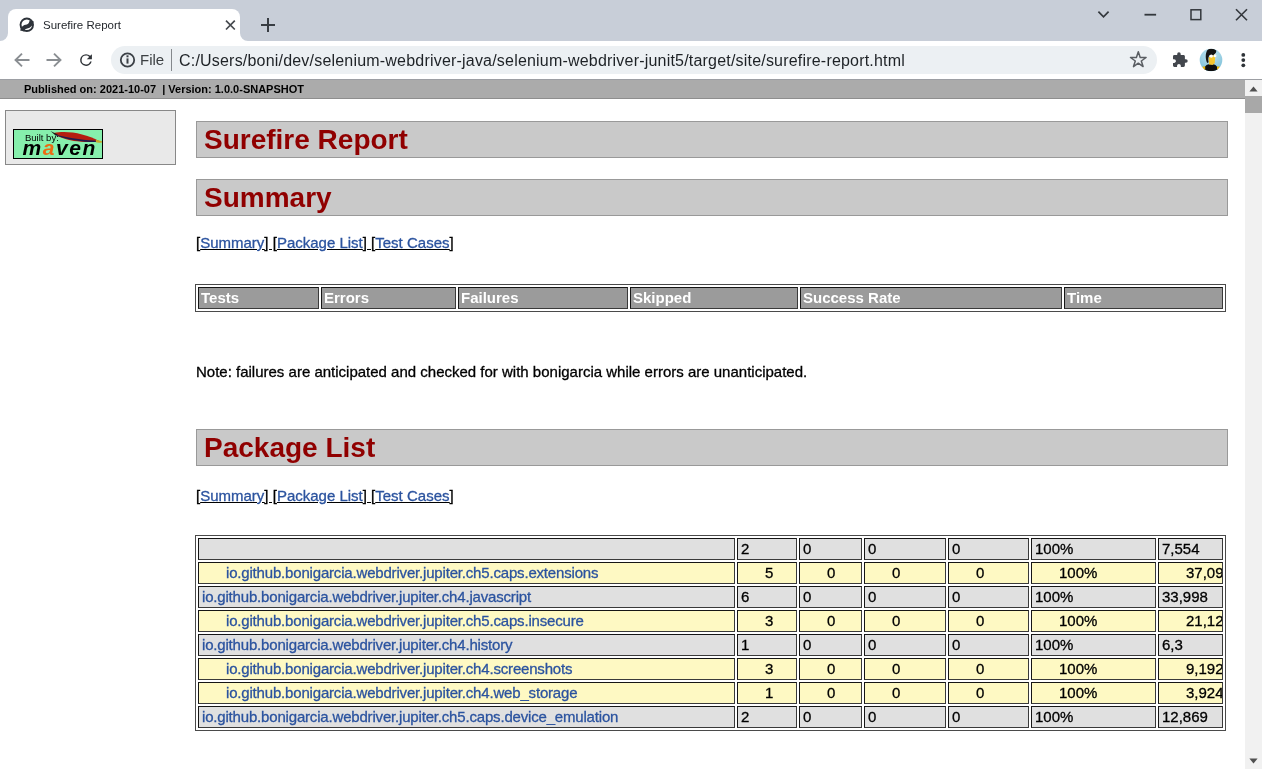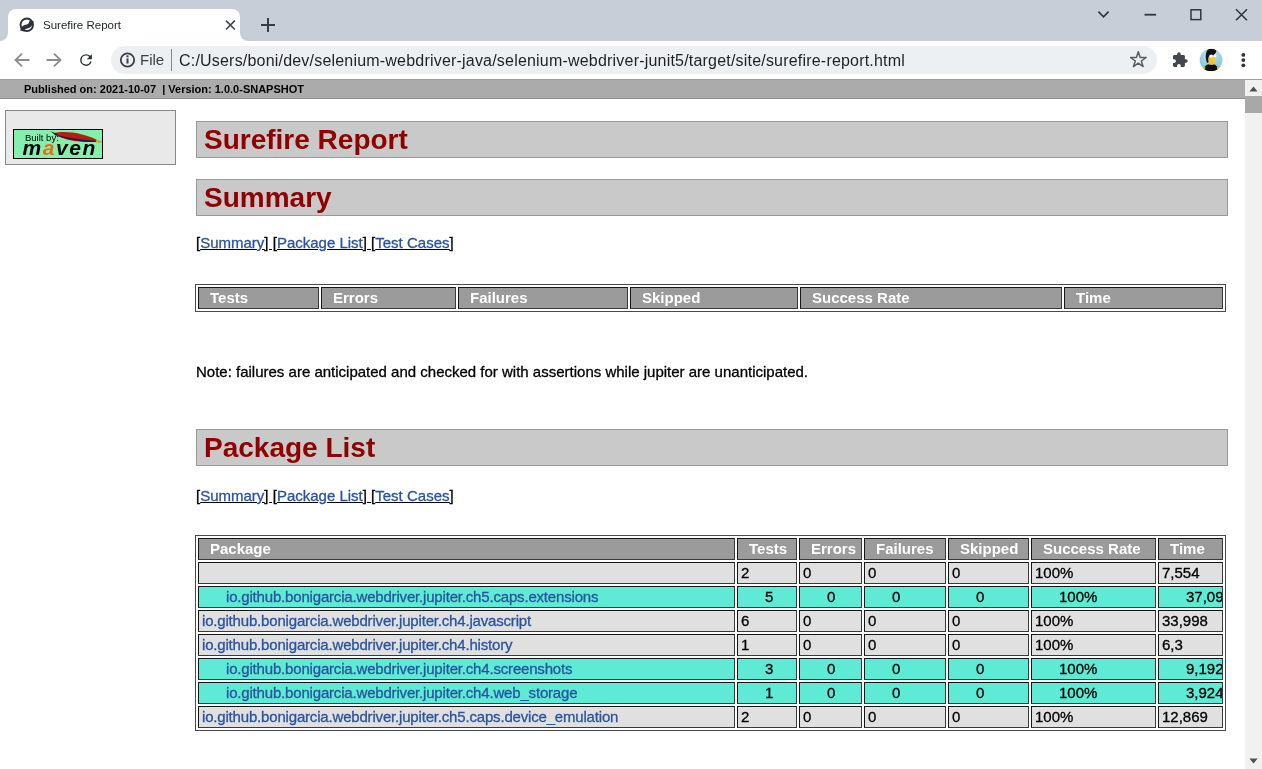--- a/index.html
+++ b/index.html
@@ -36,28 +36,28 @@
 #h2-2 { top:179px; }
 #h2-3 { top:429px; }
 .nav { left:196px; font-size:15px; color:#000;text-decoration:underline; -webkit-text-stroke:0.3px; }
 #nav1 { top:234px; }
 #nav2 { top:487px; }
 .nav a { color:#2b539f; text-decoration:none; }
 
 table { border-collapse:separate; border-spacing:2px; border:1px solid #4a4a4a;
   background:#fff; table-layout:fixed; width:1031px; }
 th { background:#9b9b9b; color:#fff; font-weight:bold; border:1px solid;
-  border-color:#161616 #3a3a3a #3a3a3a #161616; padding:1px 11px; font-size:15px; line-height:18px; text-align:left;
+  border-color:#161616 #3a3a3a #3a3a3a #161616; padding:1px 2px; font-size:15px; line-height:18px; text-align:left;
   overflow:hidden; white-space:nowrap; }
 td { background:#e0e0e0; color:#000; border:1px solid;
   border-color:#161616 #3a3a3a #3a3a3a #161616; padding:1px 3px; font-size:15px; line-height:18px; overflow:hidden;
   white-space:nowrap; -webkit-text-stroke:0.3px; }
 #tbl1 { left:195px; top:284px; }
 #tbl2 { left:195px; top:535px; }
-tr.b td { background:#5eead4;padding-left:27px; }
+tr.b td { background:#fef9c3;padding-left:27px; }
 td a { color:#2b539f; text-decoration:none; letter-spacing:-0.18px; }
 #note { left:196px; top:363px; font-size:15px; color:#000; -webkit-text-stroke:0.3px; }
 
 
 #sbar { left:1245px; top:80px; width:17px; height:689px; background:#f1f1f1; }
 #sthumb { left:1245px; top:96px; width:17px; height:17px; background:#a8a8a8; }
 </style>
 </head>
 <body>
 <div class="abs" id="titlebar"></div>
@@ -164,45 +164,36 @@
         <th>Tests</th>
         <th>Errors</th>
         <th>Failures</th>
         <th>Skipped</th>
         <th>Success Rate</th>
         <th>Time</th>
       </tr>
 </tbody>
   </table>
 
-<div class="abs" id="note">Note: failures are anticipated and checked for with assertions while jupiter are unanticipated.</div>
+<div class="abs" id="note">Note: failures are anticipated and checked for with bonigarcia while errors are unanticipated.</div>
 
 <div class="abs h2box" id="h2-3">Package List</div>
 <div class="abs nav" id="nav2">[<a>Summary</a>] [<a>Package List</a>] [<a>Test Cases</a>]</div>
 
 <table class="abs" id="tbl2">
 <colgroup>
       <col style="width:537px">
       <col style="width:60px">
       <col style="width:63px">
       <col style="width:82px">
       <col style="width:81px">
       <col style="width:125px">
       <col>
     </colgroup>
 <tbody>
-      <tr>
-        <th>Package</th>
-        <th>Tests</th>
-        <th>Errors</th>
-        <th>Failures</th>
-        <th>Skipped</th>
-        <th>Success Rate</th>
-        <th>Time</th>
-      </tr>
 <tr class="a">
         <td></td>
         <td>2</td>
         <td>0</td>
         <td>0</td>
         <td>0</td>
         <td>100%</td>
         <td>7,554</td>
       </tr>
 <tr class="b">
@@ -216,20 +207,29 @@
       </tr>
 <tr class="a">
         <td><a>io.github.bonigarcia.webdriver.jupiter.ch4.javascript</a></td>
         <td>6</td>
         <td>0</td>
         <td>0</td>
         <td>0</td>
         <td>100%</td>
         <td>33,998</td>
       </tr>
+<tr class="b">
+        <td><a>io.github.bonigarcia.webdriver.jupiter.ch5.caps.insecure</a></td>
+        <td>3</td>
+        <td>0</td>
+        <td>0</td>
+        <td>0</td>
+        <td>100%</td>
+        <td>21,126</td>
+      </tr>
 <tr class="a">
         <td><a>io.github.bonigarcia.webdriver.jupiter.ch4.history</a></td>
         <td>1</td>
         <td>0</td>
         <td>0</td>
         <td>0</td>
         <td>100%</td>
         <td>6,3</td>
       </tr>
 <tr class="b">

